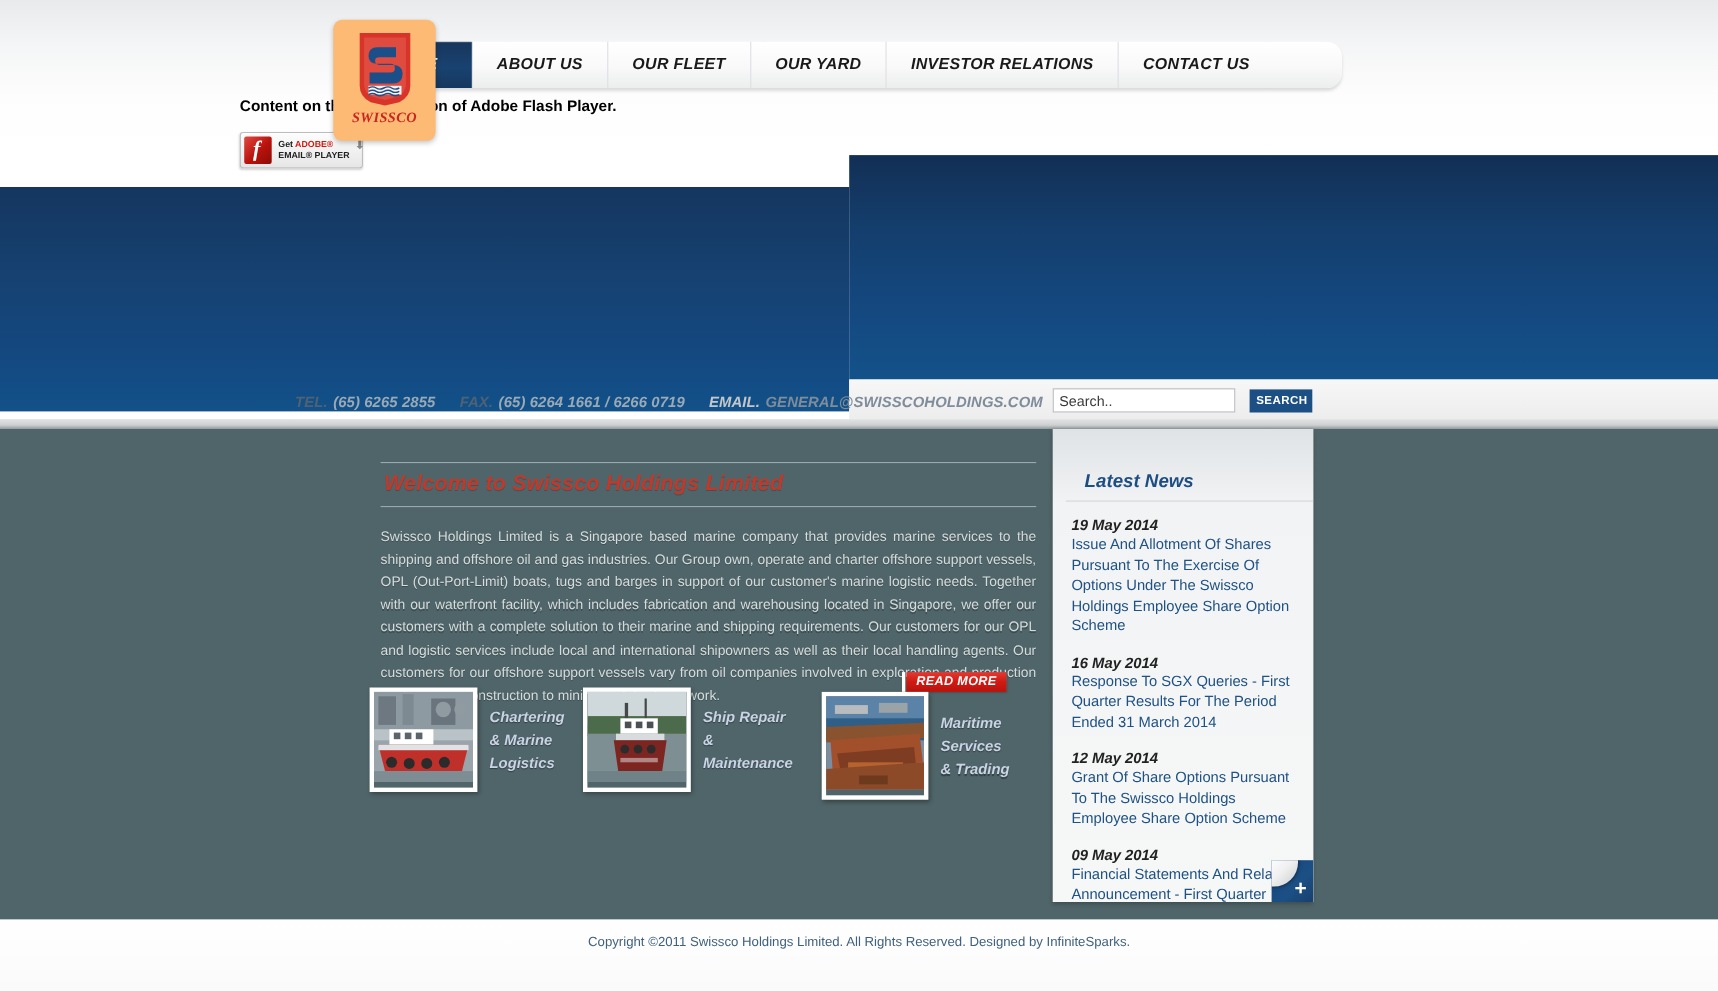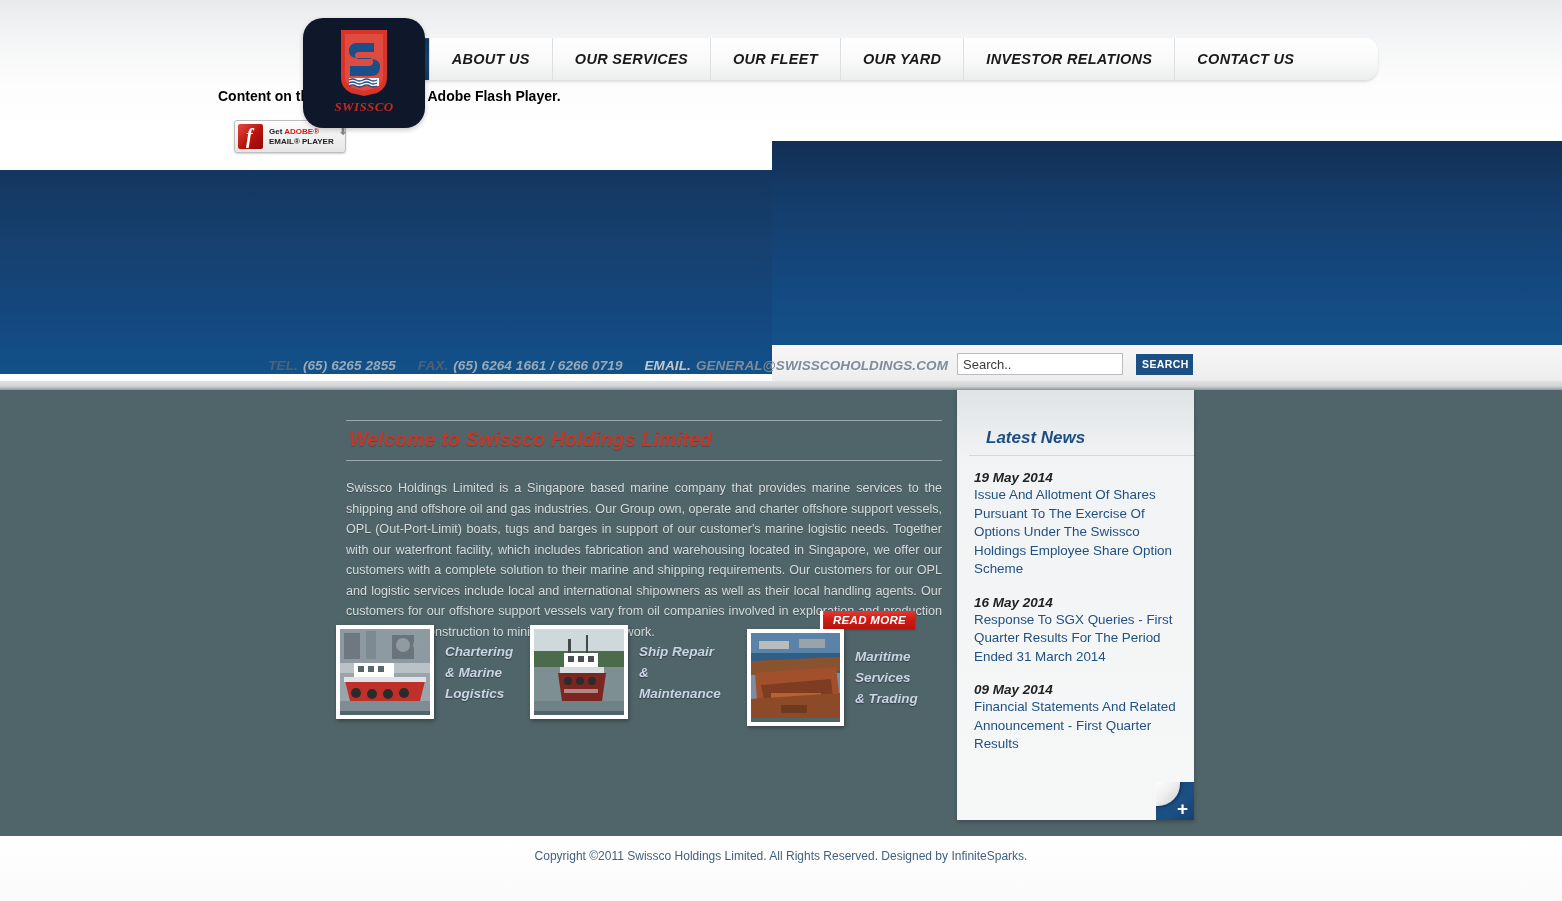--- a/index.html
+++ b/index.html
@@ -131,23 +131,23 @@
     color: #ffffff;
     border-left: none;
     padding: 0 31px 0 46px;
     box-shadow: inset 0 1px 0 rgba(255,255,255,0.12);
   }
 
   
   .logo-card {
     position: absolute;
     left: 303px; top: 18px;
-    width: 122px; height: 110px;
-    background: #0f172a;
-    border-radius: 20px;
+    width: 93px; height: 110px;
+    background: #fdba74;
+    border-radius: 8px;
     box-shadow: 0 2px 5px rgba(0,0,0,0.22);
     z-index: 20;
     display: flex;
     flex-direction: column;
     align-items: center;
     justify-content: flex-start;
     padding-top: 8px;
     cursor: pointer;
   }
   .logo-mark { width: 62px; height: 72px; }
@@ -175,21 +175,20 @@
     position: absolute;
     left: 218px; top: 120px;
     width: 112px; height: 33px;
     background: linear-gradient(to bottom, #fdfdfd 0%, #e6e6e6 100%);
     border: 1px solid #bdbdbd;
     border-radius: 3px;
     display: flex; align-items: center;
     box-shadow: 0 1px 2px rgba(0,0,0,0.18);
     z-index: 5;
     cursor: pointer;
-    margin-left: 16px;
   }
   .flash-icon {
     width: 25px; height: 25px;
     margin-left: 3px;
     background: linear-gradient(135deg, #e04a42 0%, #b8120c 55%, #8e0b06 100%);
     border-radius: 2px;
     position: relative;
   }
   .flash-icon::after {
     content: "f";
@@ -386,23 +385,20 @@
   <div class="hero-left"></div>
   <div class="hero-right"></div>
   <div class="right-white-strip"></div>
 
   <nav class="nav">
     <div class="nav-item active">
         <span>HOME</span>
       </div>
     <div class="nav-item">
         <span>ABOUT US</span>
-      </div>
-    <div class="nav-item">
-        <span>OUR SERVICES</span>
       </div>
     <div class="nav-item">
         <span>OUR FLEET</span>
       </div>
     <div class="nav-item">
         <span>OUR YARD</span>
       </div>
     <div class="nav-item">
         <span>INVESTOR RELATIONS</span>
       </div>
@@ -544,20 +540,24 @@
     <div class="news-list">
       <div class="news-item">
         <div class="news-date">19 May 2014</div>
         <div class="news-title">Issue And Allotment Of Shares Pursuant To The Exercise Of Options Under The Swissco Holdings Employee Share Option Scheme</div>
       </div>
       <div class="news-item">
         <div class="news-date">16 May 2014</div>
         <div class="news-title">Response To SGX Queries - First Quarter Results For The Period Ended 31 March 2014</div>
       </div>
       <div class="news-item">
+        <div class="news-date">12 May 2014</div>
+        <div class="news-title">Grant Of Share Options Pursuant To The Swissco Holdings Employee Share Option Scheme</div>
+      </div>
+      <div class="news-item">
         <div class="news-date">09 May 2014</div>
         <div class="news-title">Financial Statements And Related Announcement - First Quarter Results</div>
       </div>
     </div>
     <div class="news-curl">
       <span class="plus">+</span>
     </div>
   </aside>
 
   <div class="footer"></div>

